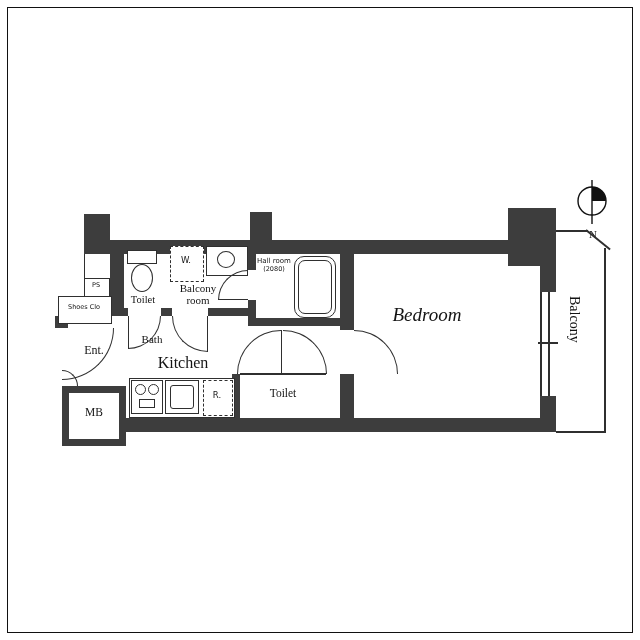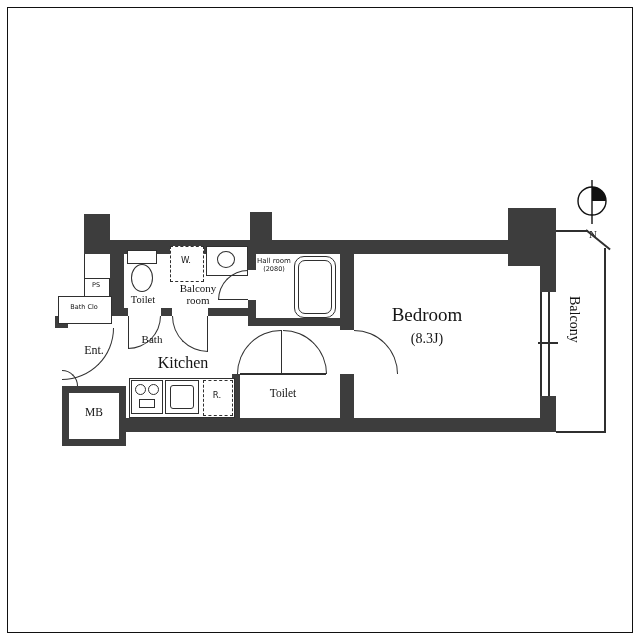--- a/index.html
+++ b/index.html
@@ -18,21 +18,21 @@
   .tub-inner{position:absolute;left:3px;top:3px;right:3px;bottom:3px;border:1px solid var(--line,#2f2f2f);border-radius:7px;}
   .sink-inner{position:absolute;left:4px;top:4px;right:4px;bottom:4px;border:1px solid var(--line,#2f2f2f);border-radius:3px;}
   .arc{position:absolute;border:0 solid var(--line,#2f2f2f);border-style:solid;box-sizing:border-box;background:transparent;}
   .arc-br{border-right-width:1.2px;border-bottom-width:1.2px;border-bottom-right-radius:100%;}
   .arc-bl{border-left-width:1.2px;border-bottom-width:1.2px;border-bottom-left-radius:100%;}
   .arc-tr{border-top-width:1.2px;border-right-width:1.2px;border-top-right-radius:100%;}
   .arc-tl{border-top-width:1.2px;border-left-width:1.2px;border-top-left-radius:100%;}
   .lbl{position:absolute;text-align:center;line-height:1.12;white-space:nowrap;}
   .lbl.wrap{white-space:normal;}
   .tiny{font-family:"DejaVu Sans", sans-serif;}
-  .italic{}
+  .italic{font-style:italic;}
   .vertical{writing-mode:vertical-rl;text-orientation:mixed;white-space:nowrap;}
   .mbbox{position:absolute;border:7px solid var(--wall,#3d3d3d);background:#fff;box-sizing:border-box;}
   .diag{transform:rotate(39deg);transform-origin:left center;}
 </style>
 </head>
 <body>
 
 <div id="canvas">
   <div class="frame"></div>
 
@@ -64,21 +64,21 @@
   <div class="w" style="left:232px;top:374px;width:8px;height:44px;"></div>
   <div class="w" style="left:55px;top:316px;width:13px;height:12px;"></div>
   <div class="ln" style="left:84px;top:254px;width:1px;height:26px;"></div>
 
   <div class="mbbox" style="left:62px;top:386px;width:64px;height:60px;"></div>
   <div class="lbl" style="left:62px;top:406px;width:64px;font-size:11.5px;">MB</div>
 
   <div class="box" style="left:84px;top:278px;width:24px;height:17px;"></div>
   <div class="lbl tiny" style="left:84px;top:282px;width:24px;font-size:6.5px;">PS</div>
   <div class="box" style="left:58px;top:296px;width:52px;height:26px;"></div>
-  <div class="lbl tiny" style="left:58px;top:304px;width:52px;font-size:6.5px;">Bath Clo</div>
+  <div class="lbl tiny" style="left:58px;top:304px;width:52px;font-size:6.5px;">Shoes Clo</div>
 
   <div class="arc arc-br" style="left:62px;top:328px;width:52px;height:52px;"></div>
   <div class="arc arc-tr" style="left:62px;top:370px;width:16px;height:16px;"></div>
   <div class="lbl" style="left:72px;top:344px;width:44px;font-size:12px;">Ent.</div>
 
   <div class="fixture" style="left:127px;top:250px;width:30px;height:14px;"></div>
   <div class="fixture round" style="left:131px;top:264px;width:22px;height:28px;"></div>
   <div class="lbl" style="left:120px;top:294px;width:46px;font-size:10.5px;">Toilet</div>
   <div class="arc arc-br" style="left:128px;top:316px;width:33px;height:33px;"></div>
   <div class="ln" style="left:128px;top:316px;width:1px;height:33px;"></div>
@@ -120,21 +120,20 @@
   <div class="lbl tiny" style="left:203px;top:391px;width:28px;font-size:8.5px;">R.</div>
 
   <div class="ln" style="left:240px;top:373px;width:86px;height:1.5px;"></div>
   <div class="arc arc-tl" style="left:237px;top:330px;width:44px;height:44px;"></div>
   <div class="arc arc-tr" style="left:283px;top:330px;width:44px;height:44px;"></div>
   <div class="ln" style="left:281px;top:330px;width:1px;height:44px;"></div>
   <div class="lbl" style="left:248px;top:387px;width:70px;font-size:11.5px;">Toilet</div>
 
   <div class="arc arc-tr" style="left:354px;top:330px;width:44px;height:44px;"></div>
   <div class="lbl italic" style="left:352px;top:304px;width:150px;font-size:19px;">Bedroom</div>
-  <div class="lbl italic" style="left:352px;top:331px;width:150px;font-size:14px;">(8.3J)</div>
 
   <div class="ln" style="left:540px;top:292px;width:2px;height:104px;"></div>
   <div class="ln" style="left:548px;top:292px;width:2px;height:104px;"></div>
   <div class="ln" style="left:538px;top:342px;width:20px;height:2px;"></div>
 
   <div class="ln" style="left:556px;top:230px;width:32px;height:2px;"></div>
   <div class="ln diag" style="left:586px;top:229px;width:31px;height:2px;"></div>
   <div class="ln" style="left:604px;top:248px;width:2px;height:185px;"></div>
   <div class="ln" style="left:556px;top:431px;width:50px;height:2px;"></div>
   <div class="lbl vertical" style="left:566px;top:296px;font-size:14px;">Balcony</div>

